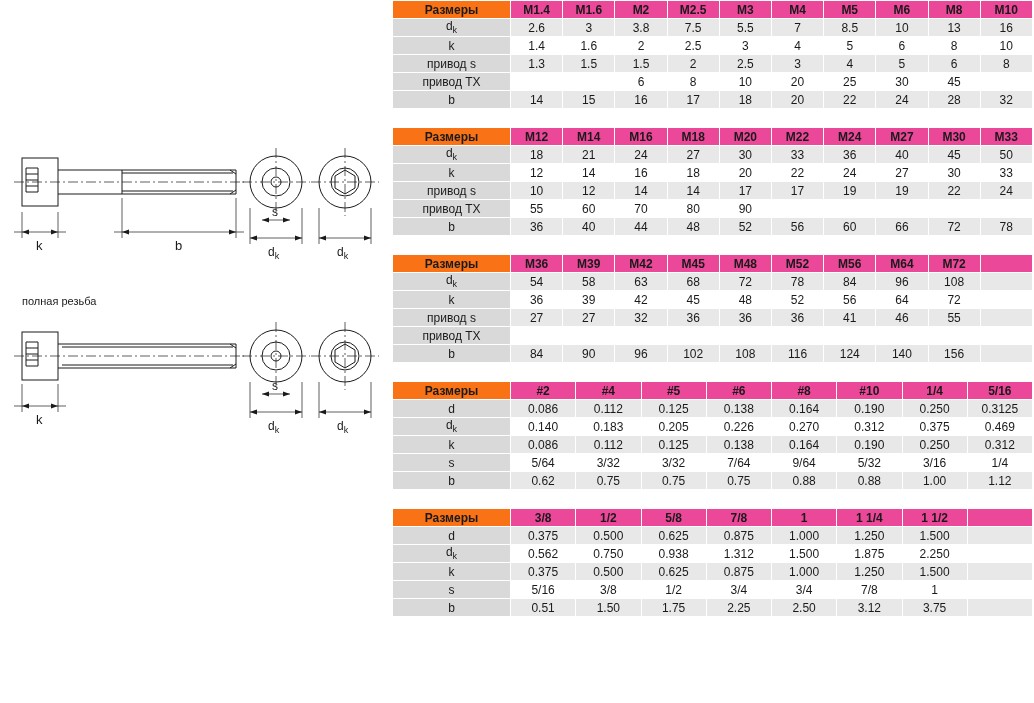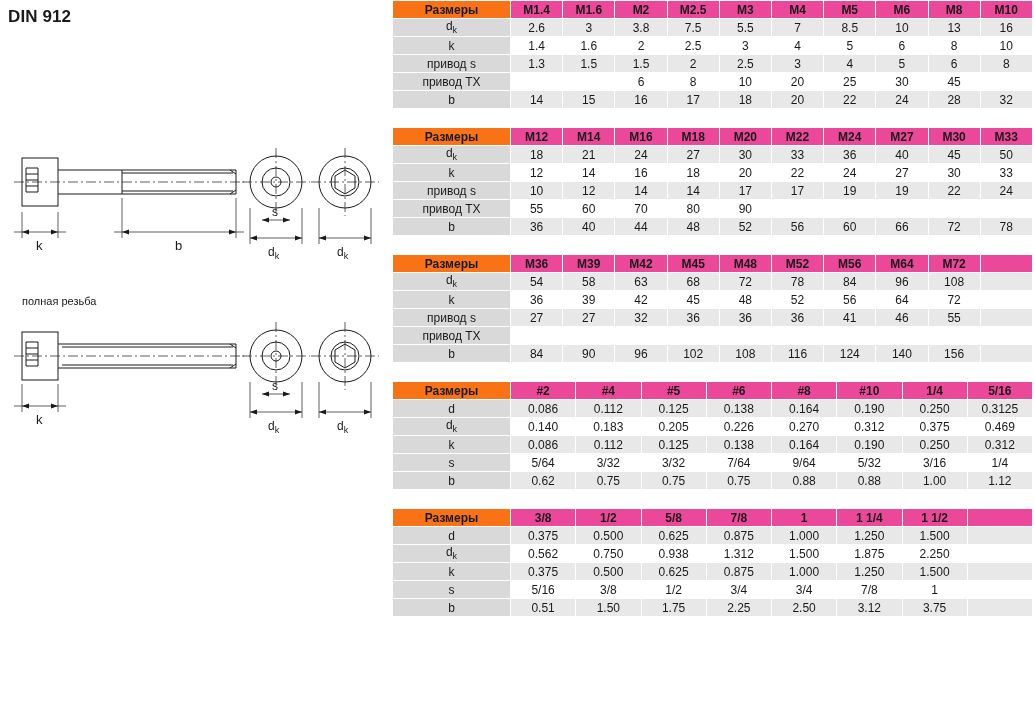--- a/index.html
+++ b/index.html
@@ -108,21 +108,20 @@
   .sub { font-size: 9px; vertical-align: sub; }
 </style>
 </head>
 <body>
 
 <div class="page">
 
   <div class="left-col">
 
     <div class="title-block">
-      <div class="title-line">DIN 912</div>
     </div>
 
 
     <div class="note-full-thread">полная резьба</div>
 
     <div class="drawing drawing-1">
       <svg width="378" height="140" viewBox="0 0 378 140" xmlns="http://www.w3.org/2000/svg">
         <g stroke="#1a1a1a" fill="none" stroke-width="1">
 
           <rect x="18" y="18" width="36" height="48"></rect>

